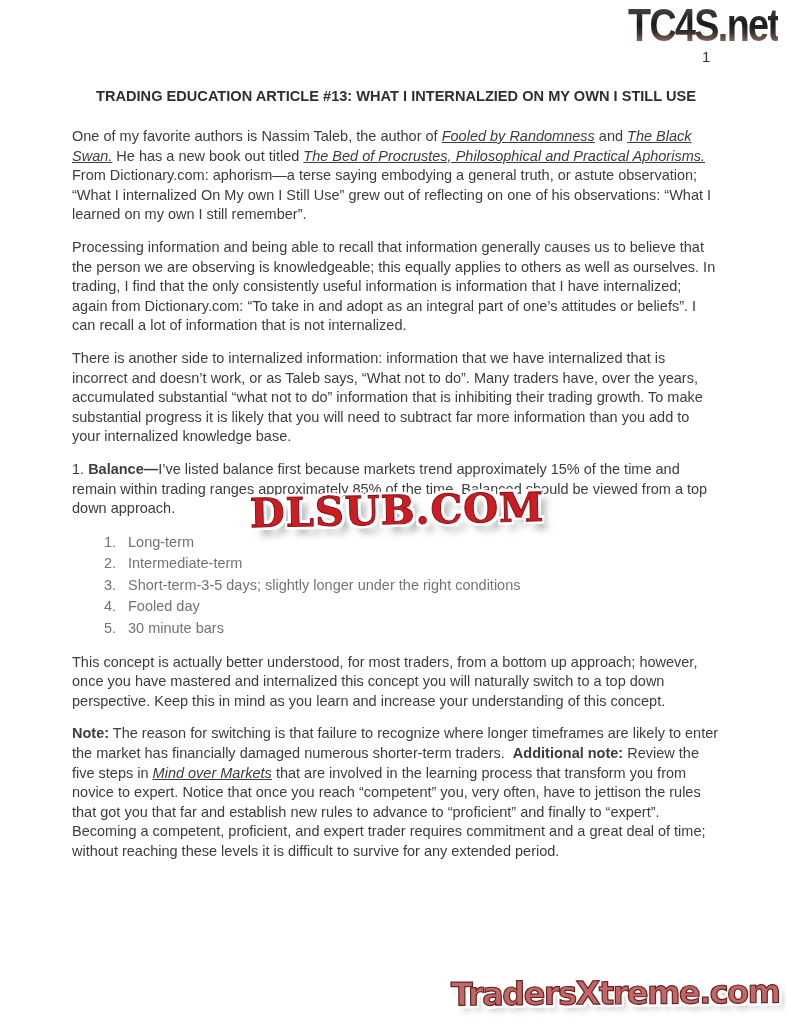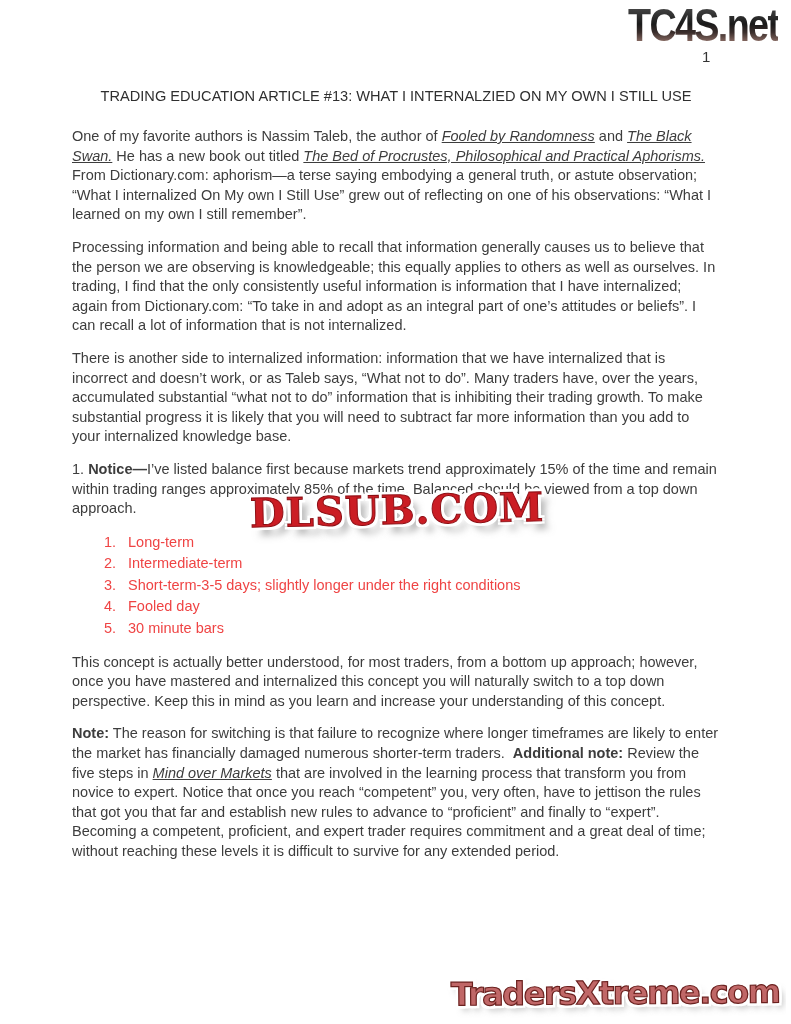--- a/index.html
+++ b/index.html
@@ -25,34 +25,34 @@
   .page-number{
     position:absolute;top:48px;left:702px;
     font-size:15px;color:#333;
   }
   
   .body-col{
     position:absolute;left:72px;top:86px;width:648px;
   }
   .article-title{
     margin:0 0 21px 0;
-    font-size:14.6px;font-weight:400;line-height:20px;
+    font-size:14.6px;font-weight:700;line-height:20px;
     text-align:center;color:#2f2f2f;
   }
   .body-col p{
     margin:0 0 13px 0;
     font-size:14.5px;line-height:19.6px;
     color:#3d3d3d;
   }
   .body-col .i{font-style:italic;text-decoration:underline;}
   .body-col .b{font-weight:700;}
   .body-col ol{
     margin:5px 0 13px 0;
     padding-left:48px;
-    font-size:14.5px;line-height:21.6px;color:#ef4444;
+    font-size:14.5px;line-height:21.6px;color:#737373;
   }
   .body-col ol li{padding-left:8px;}
   
   .wm-dlsub{
     position:absolute;left:250px;top:488px;
     font-family:"DejaVu Serif",serif;
     font-weight:700;font-size:40px;line-height:44px;letter-spacing:1px;
     color:#cb1d24;
     -webkit-text-stroke:1px #8c0e14;
     text-shadow:
@@ -85,21 +85,21 @@
 
   <div class="logo">TC4S.net</div>
   <div class="page-number">1</div>
 
   <div class="body-col">
     <h1 class="article-title">TRADING EDUCATION ARTICLE #13: WHAT I INTERNALZIED ON MY OWN I STILL USE</h1>
     <div>
         <p><span>One of my favorite authors is Nassim Taleb, the author of </span><span class="i">Fooled by Randomness</span><span> and </span><span class="i">The Black Swan.</span><span> He has a new book out titled </span><span class="i">The Bed of Procrustes, Philosophical and Practical Aphorisms.</span><span> From Dictionary.com: aphorism—a terse saying embodying a general truth, or astute observation; “What I internalized On My own I Still Use” grew out of reflecting on one of his observations: “What I learned on my own I still remember”.</span></p>
         <p><span>Processing information and being able to recall that information generally causes us to believe that the person we are observing is knowledgeable; this equally applies to others as well as ourselves. In trading, I find that the only consistently useful information is information that I have internalized; again from Dictionary.com: “To take in and adopt as an integral part of one’s attitudes or beliefs”. I can recall a lot of information that is not internalized.</span></p>
         <p><span>There is another side to internalized information: information that we have internalized that is incorrect and doesn’t work, or as Taleb says, “What not to do”. Many traders have, over the years, accumulated substantial “what not to do” information that is inhibiting their trading growth. To make substantial progress it is likely that you will need to subtract far more information than you add to your internalized knowledge base.</span></p>
-        <p><span>1. </span><span class="b">Notice—</span><span>I’ve listed balance first because markets trend approximately 15% of the time and remain within trading ranges approximately 85% of the time. Balanced should be viewed from a top down approach.</span></p>
+        <p><span>1. </span><span class="b">Balance—</span><span>I’ve listed balance first because markets trend approximately 15% of the time and remain within trading ranges approximately 85% of the time. Balanced should be viewed from a top down approach.</span></p>
         <ol>
           <li>Long-term</li>
           <li>Intermediate-term</li>
           <li>Short-term-3-5 days; slightly longer under the right conditions</li>
           <li>Fooled day</li>
           <li>30 minute bars</li>
         </ol>
         <p><span>This concept is actually better understood, for most traders, from a bottom up approach; however, once you have mastered and internalized this concept you will naturally switch to a top down perspective. Keep this in mind as you learn and increase your understanding of this concept.</span></p>
         <p><span class="b">Note:</span><span> The reason for switching is that failure to recognize where longer timeframes are likely to enter the market has financially damaged numerous shorter-term traders. &nbsp;</span><span class="b">Additional note:</span><span> Review the five steps in </span><span class="i">Mind over Markets</span><span> that are involved in the learning process that transform you from novice to expert. Notice that once you reach “competent” you, very often, have to jettison the rules that got you that far and establish new rules to advance to “proficient” and finally to “expert”. Becoming a competent, proficient, and expert trader requires commitment and a great deal of time; without reaching these levels it is difficult to survive for any extended period.</span></p>
       </div>

